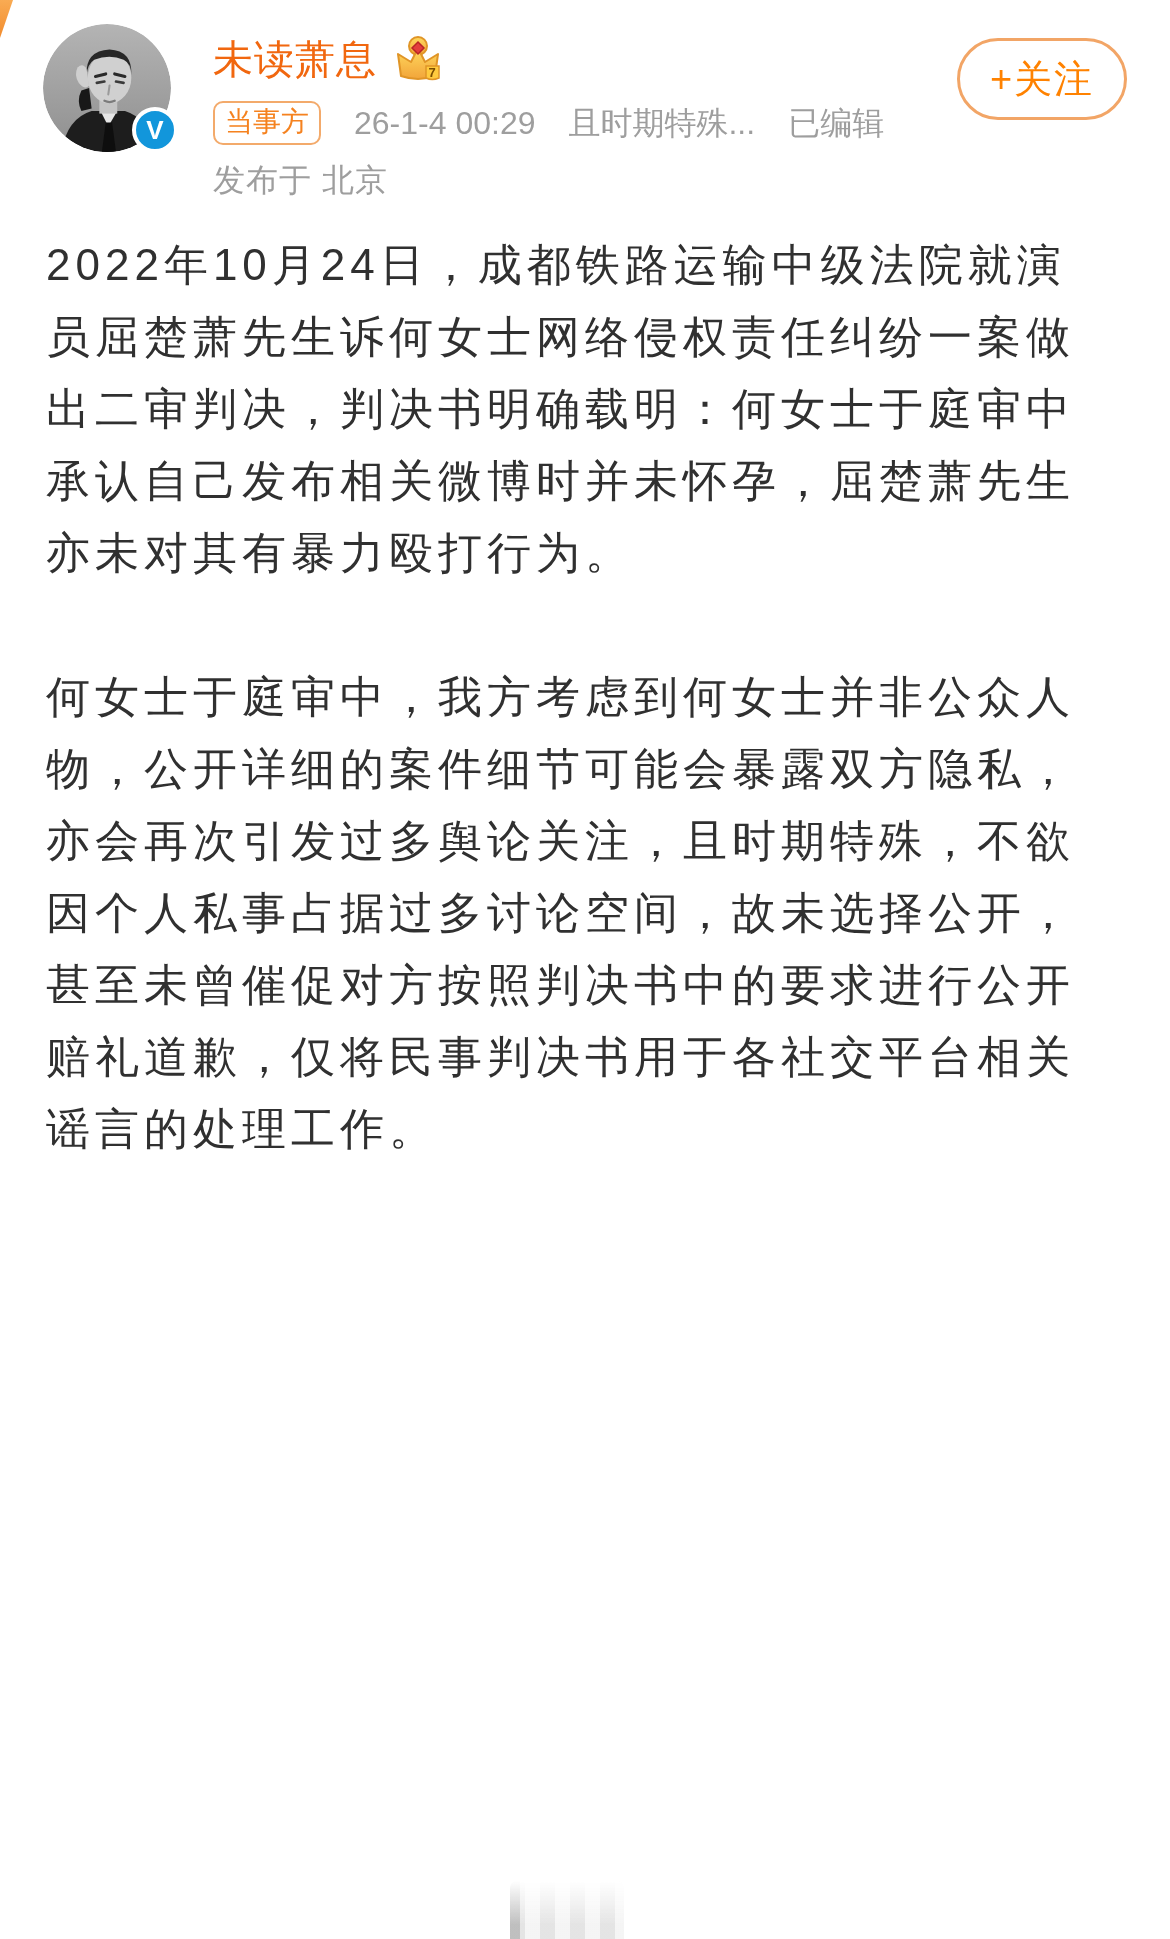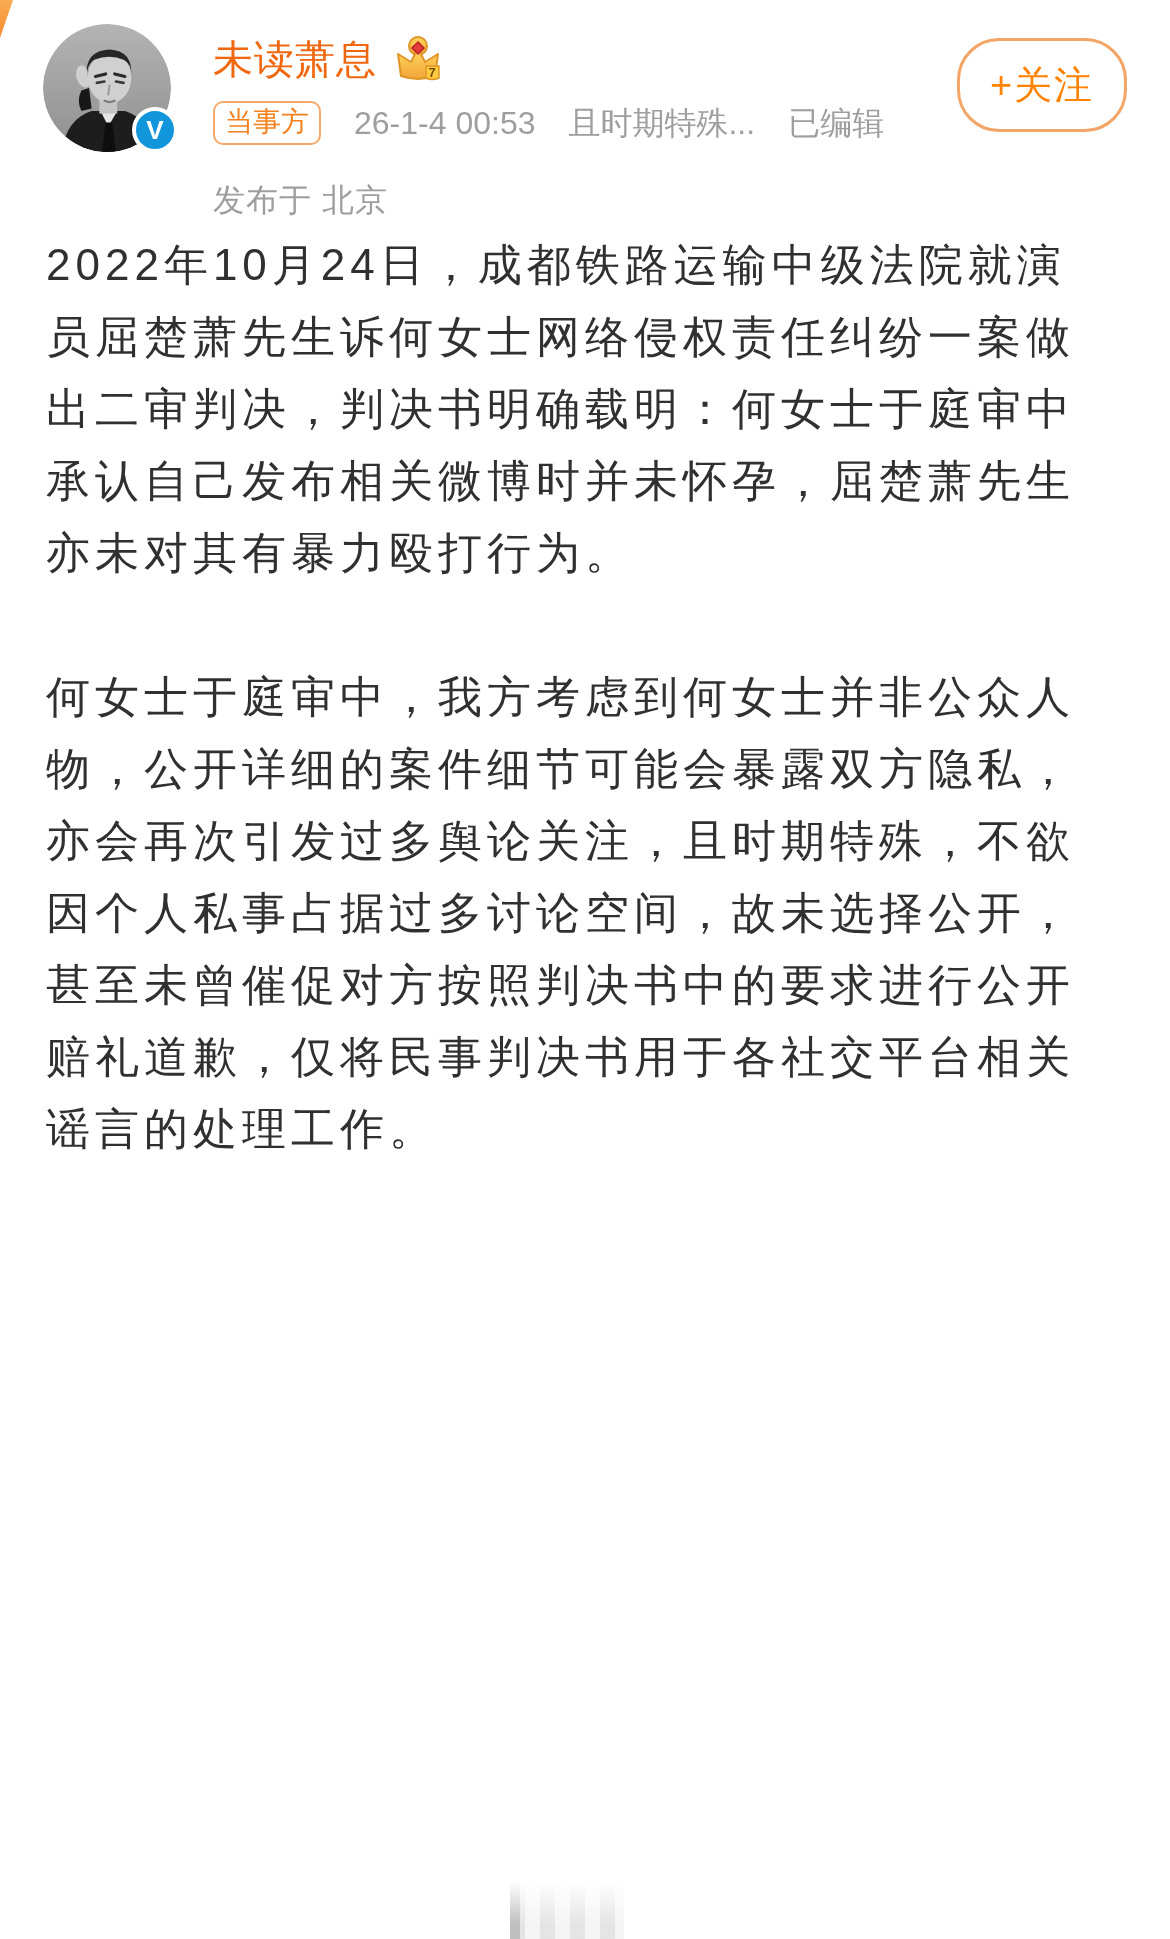--- a/index.html
+++ b/index.html
@@ -43,25 +43,25 @@
     color: #9e9e9e; font-size: 32px; line-height: 42px;
   }
   .role-badge {
     color: #f5821f;
     border: 2px solid #f3aa6b; border-radius: 10px;
     padding: 1px 10px 3px 10px;
     font-size: 28px; line-height: 36px;
   }
   .location-row {
     position: absolute; left: 213px; top: 160px;
-    color: #9e9e9e; font-size: 32px; line-height: 40px; letter-spacing: 1px; margin-top: 20px;
+    color: #9e9e9e; font-size: 32px; line-height: 40px; letter-spacing: 1px;
   }
   .follow-btn {
     position: absolute; right: 43px; top: 38px;
-    width: 170px; height: 94px;
+    width: 170px; height: 82px;
     background: #ffffff;
     border: 3px solid #f2a566; border-radius: 42px;
     color: #ff8200; font-size: 38px; letter-spacing: 2px;
     display: flex; align-items: center; justify-content: center;
     cursor: pointer;
   }
   
   .post-body {
     position: absolute; left: 46px; top: 229px; width: 1078px;
     color: #303030; font-size: 44px; line-height: 72px; letter-spacing: 5px;
@@ -142,21 +142,21 @@
       <circle cx="24" cy="10" r="9" fill="url(#gold)" stroke="#e09527" stroke-width="2"></circle>
       <path d="M7 40 L4 18 L17 26 L24 12 L31 26 L44 18 L41 40 Q24 46 7 40 Z" fill="url(#gold)" stroke="#e09527" stroke-width="2" stroke-linejoin="round"></path>
       <polygon points="24,6 30,12 24,18 18,12" fill="#e33d3d" stroke="#b92525" stroke-width="1.5"></polygon>
       <path d="M32 30 L45 30 L45 42 Q38 45 32 42 Z" fill="#ffca3e" stroke="#e09527" stroke-width="1.5"></path>
       <text x="38" y="41" font-size="13" font-weight="bold" fill="#7a4d00" text-anchor="middle" font-family="Liberation Sans, sans-serif">7</text>
     </svg>
   </div>
 
   <div class="meta-row">
     <span class="role-badge">当事方</span>
-    <span>26-1-4 00:53</span>
+    <span>26-1-4 00:29</span>
     <span>且时期特殊...</span>
     <span>已编辑</span>
   </div>
 
   <div class="location-row">发布于 北京</div>
 
   <div class="follow-btn">+关注</div>
 
   <div class="post-body">
     <p>2022年10月24日，成都铁路运输中级法院就演

